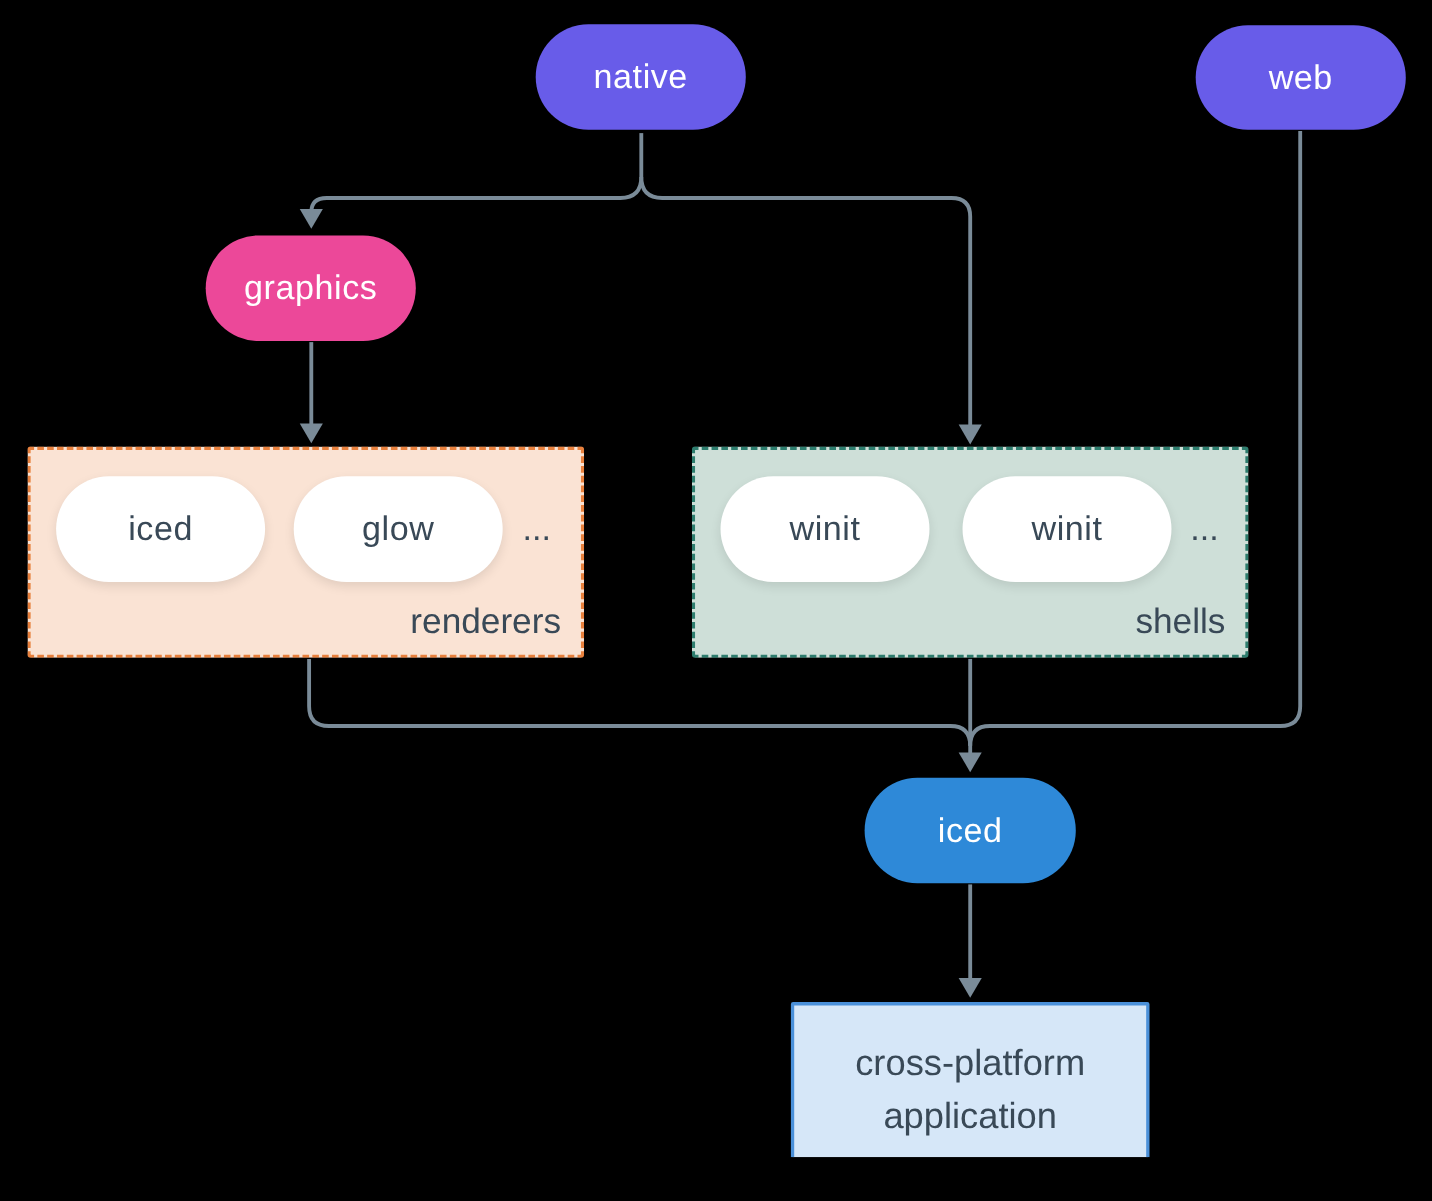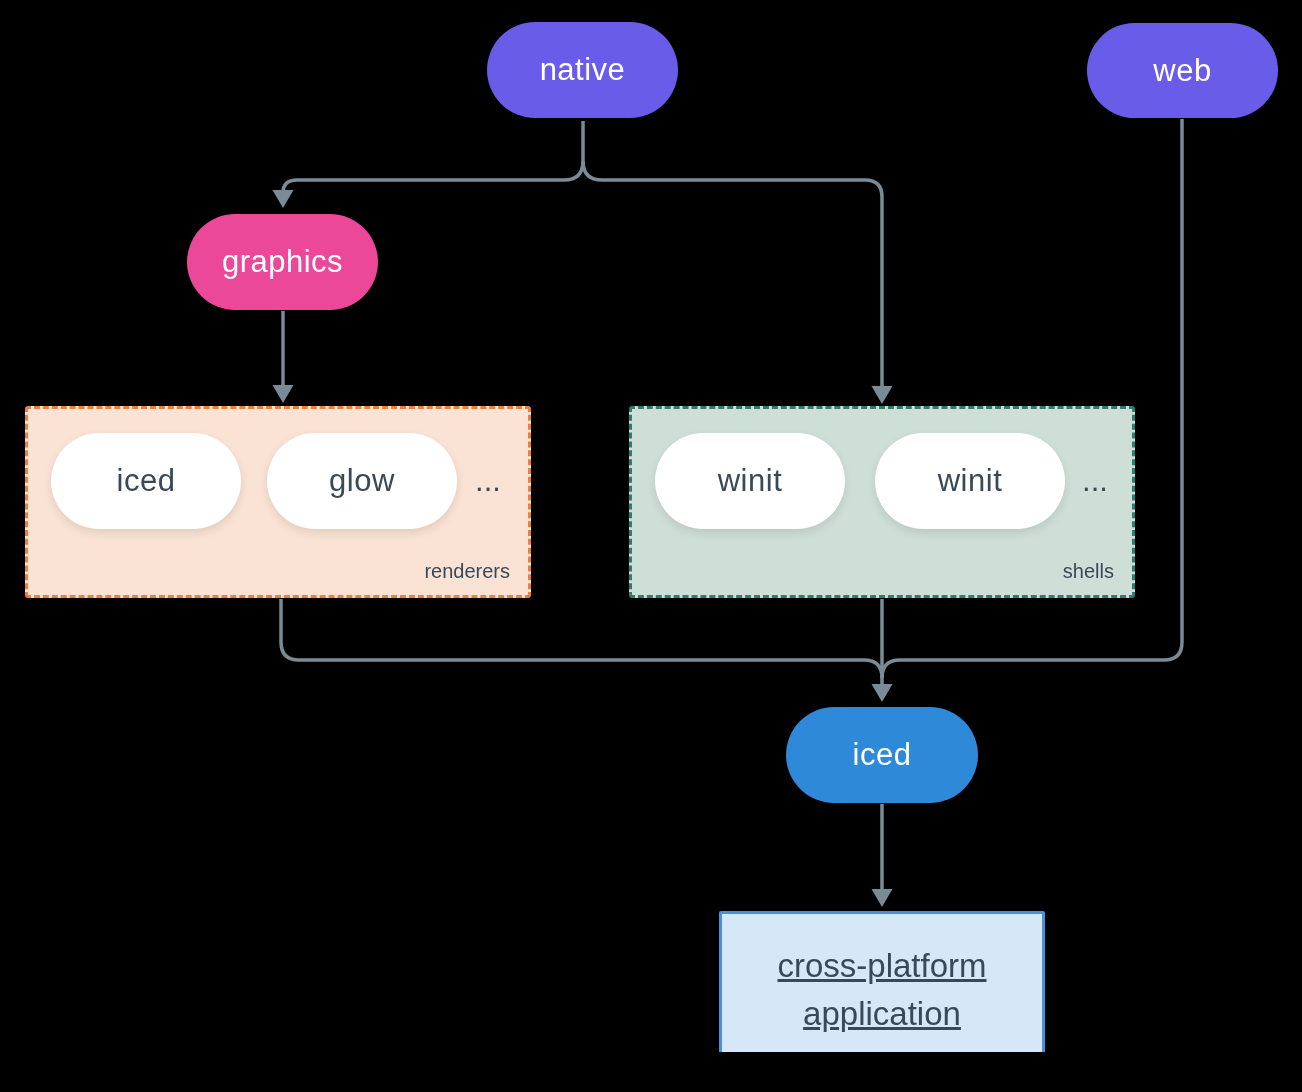--- a/index.html
+++ b/index.html
@@ -52,42 +52,41 @@
     display: flex;
     align-items: center;
     justify-content: center;
     font-size: 31px;
     color: #394957;
   }
   .group-label {
     position: absolute;
     right: 18px;
     bottom: 12px;
-    font-size: 20px;
+    font-size: 32px;
     color: #394957;
   }
   .app-box {
     position: absolute;
     left: 719px;
     top: 911px;
     width: 326px;
     height: 157px;
     box-sizing: border-box;
     background: #D6E7F8;
     border: 3px solid #4A90D9;
     border-radius: 2px;
     display: flex;
     flex-direction: column;
     align-items: center;
     justify-content: center;
     font-size: 33px;
     line-height: 48px;
     color: #394957;
     text-align: center;
-    text-decoration: underline;
   }
   .edge { stroke: #7A8B98; stroke-width: 3.5; fill: none; stroke-linejoin: round; }
   .arrowhead { fill: #7A8B98; stroke: none; }
 </style>
 </head>
 <body>
 
 <div id="canvas">
 
   <svg id="edges" viewBox="0 0 1302 1092" xmlns="http://www.w3.org/2000/svg">

